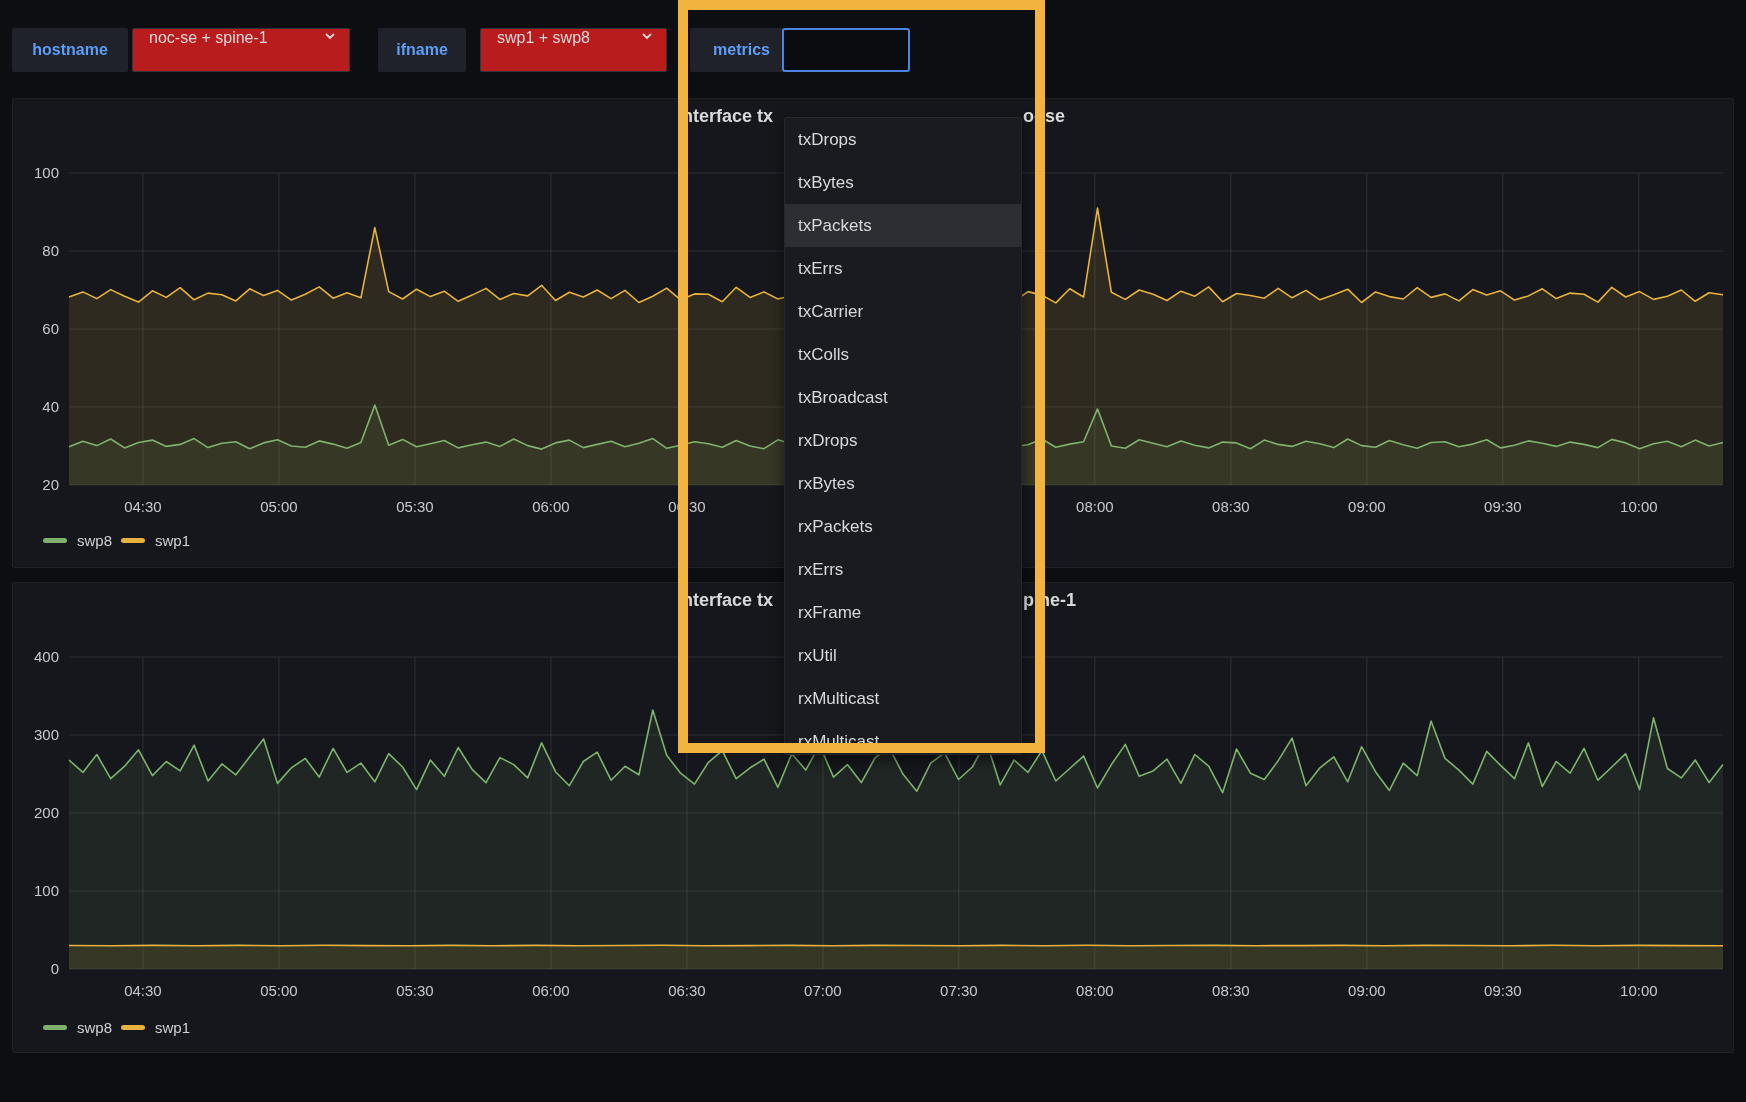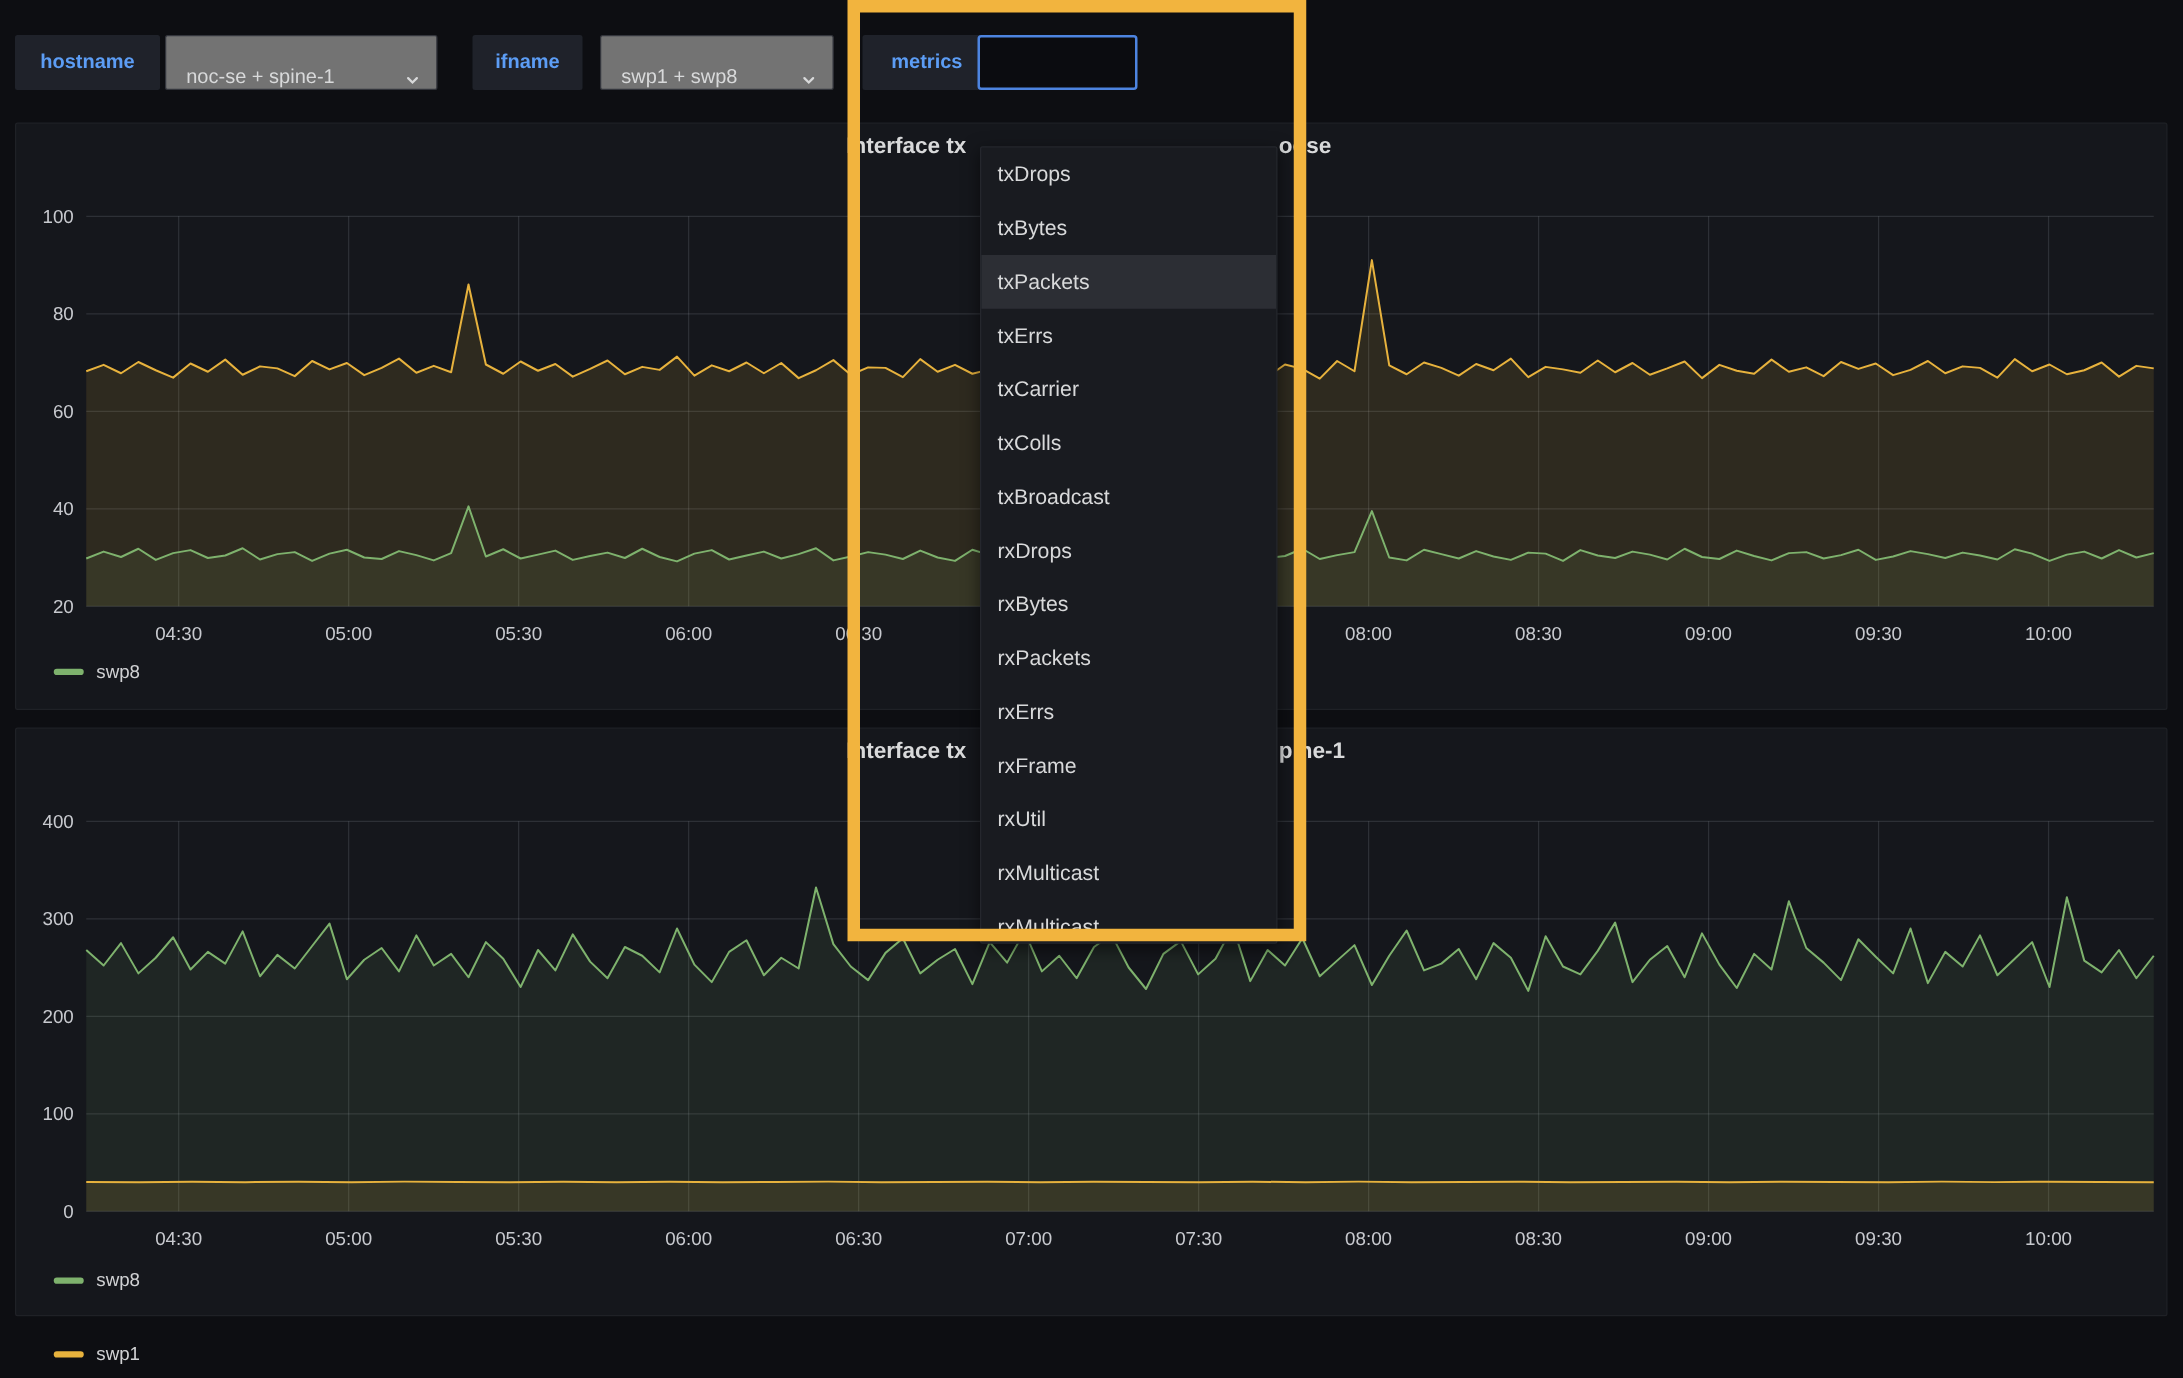--- a/index.html
+++ b/index.html
@@ -3,37 +3,37 @@
 <meta charset="utf-8">
 <style>
   html,body{margin:0;padding:0;background:#0d0e12;}
   #page{position:relative;width:1746px;height:1102px;background:#0d0e12;overflow:hidden;
         font-family:"Liberation Sans",sans-serif;color:#d8d9da;}
 
   
   .var-label{position:absolute;top:28px;height:44px;background:#1f222a;border-radius:2px;
              display:flex;align-items:center;justify-content:center;
              color:#5c9df5;font-size:16px;font-weight:600;z-index:5;}
-  .var-value{position:absolute;top:28px;height:44px;background:#737373;border:1px solid #33353c;
-             border-radius:2px;display:flex;align-items:flex-end;box-sizing:border-box;
+  .var-value{position:absolute;top:28px;height:44px;background:#b91c1c;border:1px solid #33353c;
+             border-radius:2px;display:flex;align-items:flex-start;box-sizing:border-box;
              padding:0 12px 0 16px;font-size:16px;color:#d8d9da;z-index:5;cursor:pointer;}
   .var-value .chev{margin-left:auto;padding-left:10px;display:flex;align-items:center;}
   .metrics-input{position:absolute;top:28px;left:782px;width:128px;height:44px;box-sizing:border-box;
              background:#0b0c10;border:2px solid #4d84e0;border-radius:3px;color:#d8d9da;
              font-size:16px;padding:0 10px;z-index:6;outline:none;font-family:inherit;}
 
   
   .panel{position:absolute;left:12px;width:1722px;background:#15171c;border:1px solid #1f2126;
          border-radius:2px;box-sizing:border-box;z-index:1;}
   .panel-title-frag{position:absolute;top:7px;font-size:18px;font-weight:600;color:#d8d9da;
          white-space:nowrap;z-index:2;}
   svg.chart{position:absolute;left:0;top:0;display:block;}
   svg.chart text{font-family:"Liberation Sans",sans-serif;font-size:15px;fill:#c7c9ce;}
   .legend{position:absolute;left:30px;top:430px;height:20px;display:flex;align-items:flex-end;
-          gap:42px;z-index:2;flex-direction:column;}
+          gap:9px;z-index:2;}
   .legend-item{display:flex;align-items:center;gap:10px;cursor:pointer;}
   .legend-swatch{width:24px;height:5px;border-radius:2.5px;background:#888;}
   .legend-label{font-size:15px;color:#d0d1d3;}
 
   
   .dropdown{position:absolute;left:784px;top:117px;width:238px;height:638px;overflow:hidden;
             background:#191b20;border:1px solid #25272d;border-radius:2px;box-sizing:border-box;
             box-shadow:0 4px 14px rgba(0,0,0,.55);z-index:10;}
   .dropdown-item{height:43px;display:flex;align-items:center;padding-left:13px;
             font-size:17px;color:#d8d9da;cursor:pointer;}

